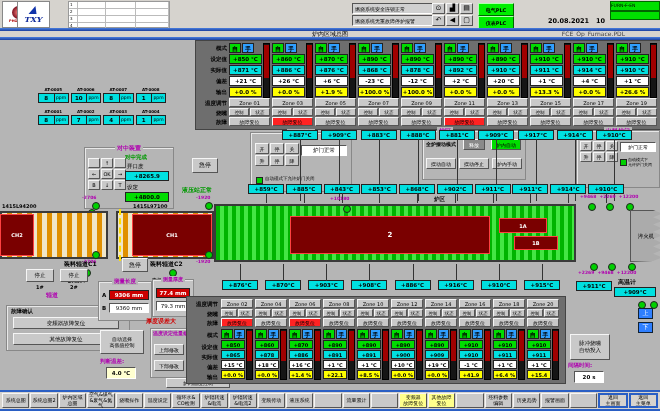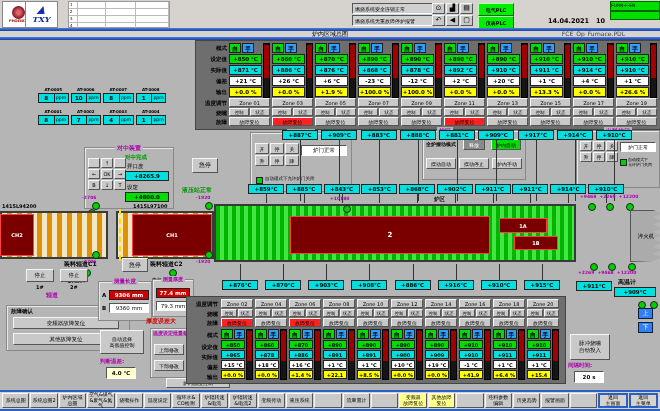--- a/index.html
+++ b/index.html
@@ -93,21 +93,21 @@
   .ud{width:15px;height:11px;background:#2f7fff;color:#fff;font-size:6px;border:1px solid #123}
 </style>
 </head>
 <body>
 
 <div class="abs" id="toolbar">
   <div class="abs logo" style="left:2px;width:30px">
     <div class="ph-circle"></div>
     <div class="ph-txt">PHOENIX</div>
   </div>
-  <div class="abs logo" style="left:25px;width:31px">
+  <div class="abs logo" style="left:17px;width:31px">
     <div class="txy-flag"></div>
     <div class="txy-txt">TXY</div>
   </div>
   <div class="abs" id="minigrid">
     <div>1</div>
       <div></div>
       <div></div>
       <div></div>
     <div>2</div>
       <div></div>
@@ -136,21 +136,21 @@
     <div class="btn iconbtn">⊙</div>
     <div class="btn iconbtn">▟</div>
     <div class="btn iconbtn">▤</div>
     <div class="btn iconbtn">↶</div>
     <div class="btn iconbtn">◀</div>
     <div class="btn iconbtn">▢</div>
   </div>
   <div class="abs plc" style="left:478px;top:3px">电气PLC</div>
   <div class="abs plc" style="left:478px;top:16px">仪表PLC</div>
   <div class="abs" id="datetime">
-    <span>14.04.2021</span>&nbsp;&nbsp;&nbsp;<span>10</span>
+    <span>20.08.2021</span>&nbsp;&nbsp;&nbsp;<span>10</span>
   </div>
   <div class="abs alarmbox" style="top:1px;height:8px">FURN-F-EN</div>
   <div class="abs alarmbox" style="top:11px;height:7px"></div>
 </div>
 
 <div class="abs bluebar" style="top:28px;height:3px"></div>
 <div class="abs" id="titlestrip">
   <span class="abs" style="left:50%;transform:translateX(-50%)">炉内区域总图</span>
   <span class="abs" style="right:35px;color:#444">FCE_Op_Furnace.PDL</span>
 </div>

